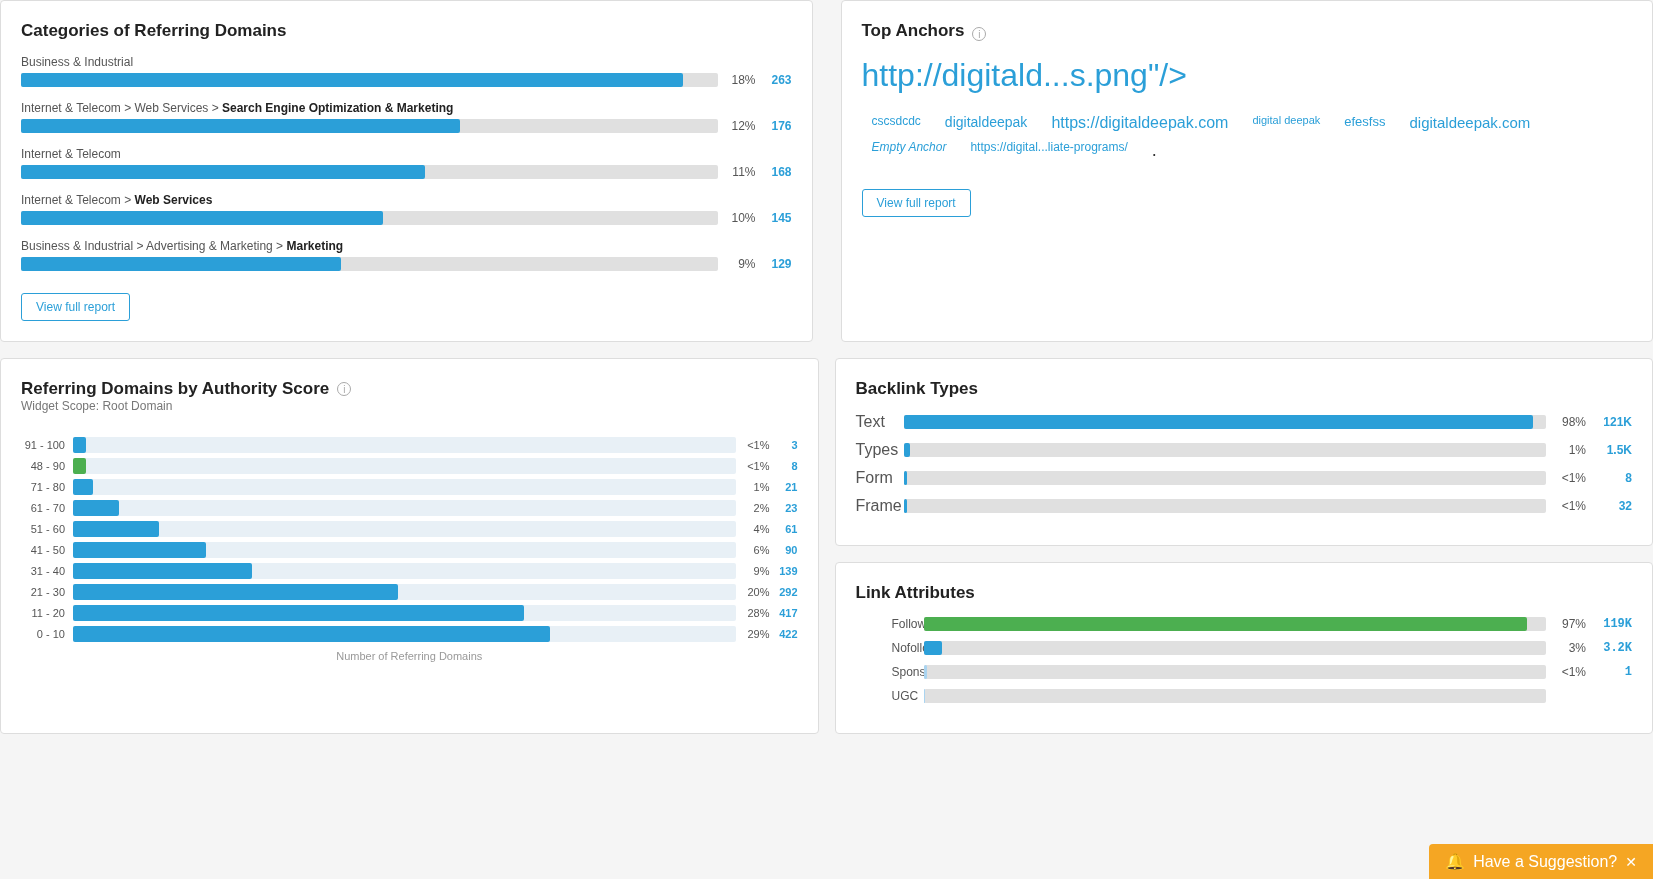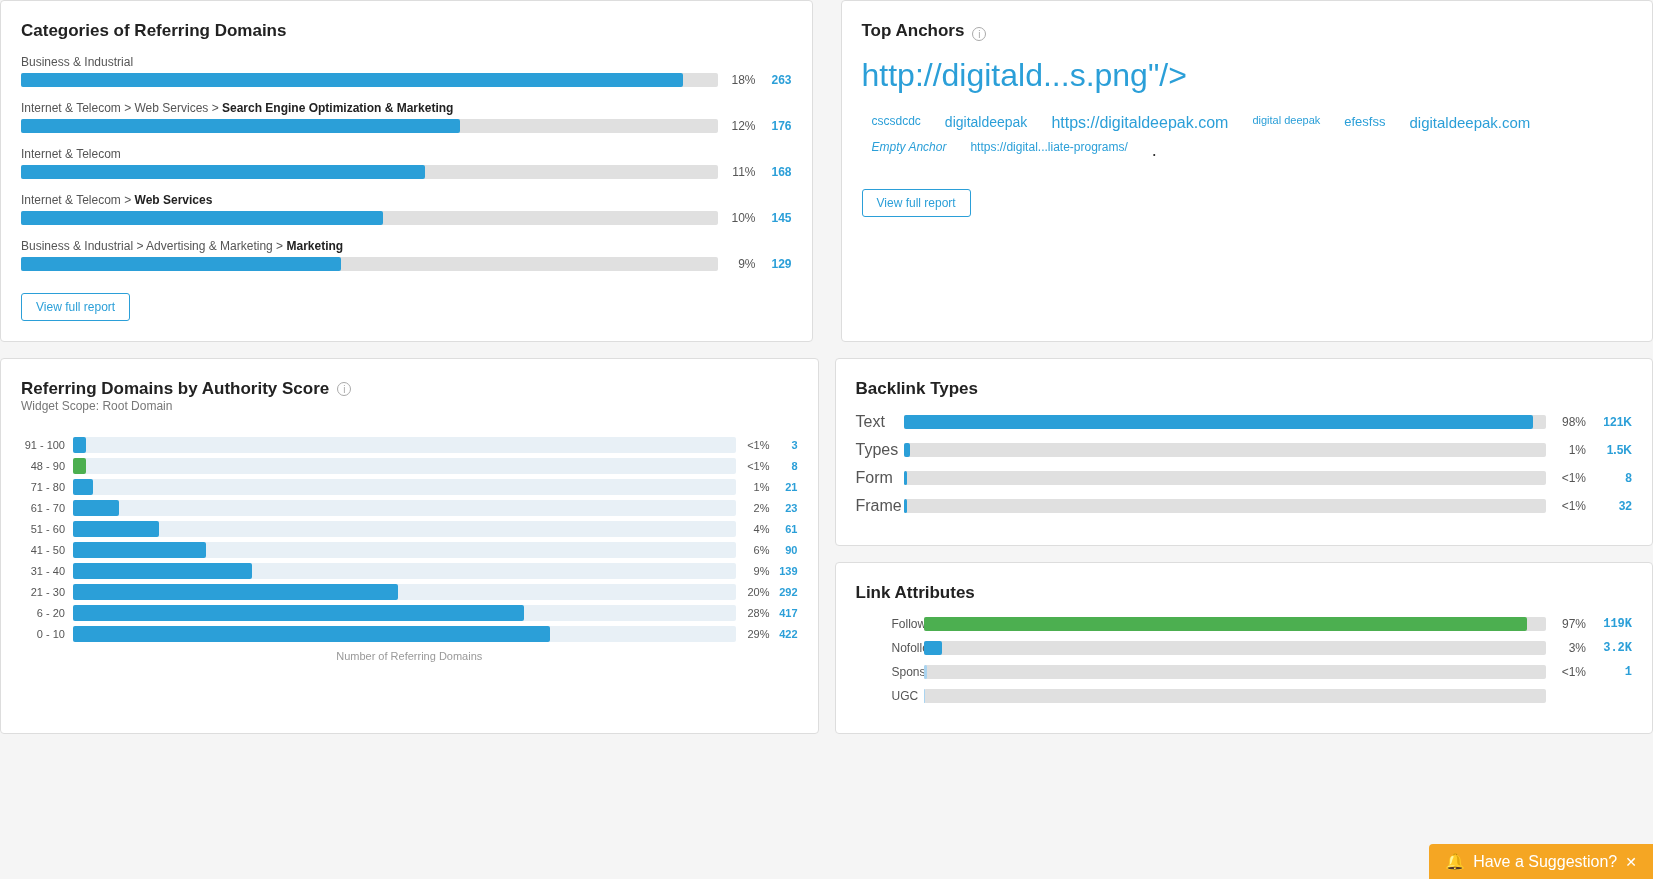--- a/index.html
+++ b/index.html
@@ -221,21 +221,21 @@
   </div>
         <div class="authority-row">
     <span class="authority-label">21 - 30</span>
     <div class="authority-bar-bg">
       <div class="authority-bar-fill blue" style="width:49%"></div>
     </div>
     <span class="authority-pct">20%</span>
     <span class="authority-count">292</span>
   </div>
         <div class="authority-row">
-    <span class="authority-label">6 - 20</span>
+    <span class="authority-label">11 - 20</span>
     <div class="authority-bar-bg">
       <div class="authority-bar-fill blue" style="width:68%"></div>
     </div>
     <span class="authority-pct">28%</span>
     <span class="authority-count">417</span>
   </div>
         <div class="authority-row">
     <span class="authority-label">0 - 10</span>
     <div class="authority-bar-bg">
       <div class="authority-bar-fill blue" style="width:72%"></div>

